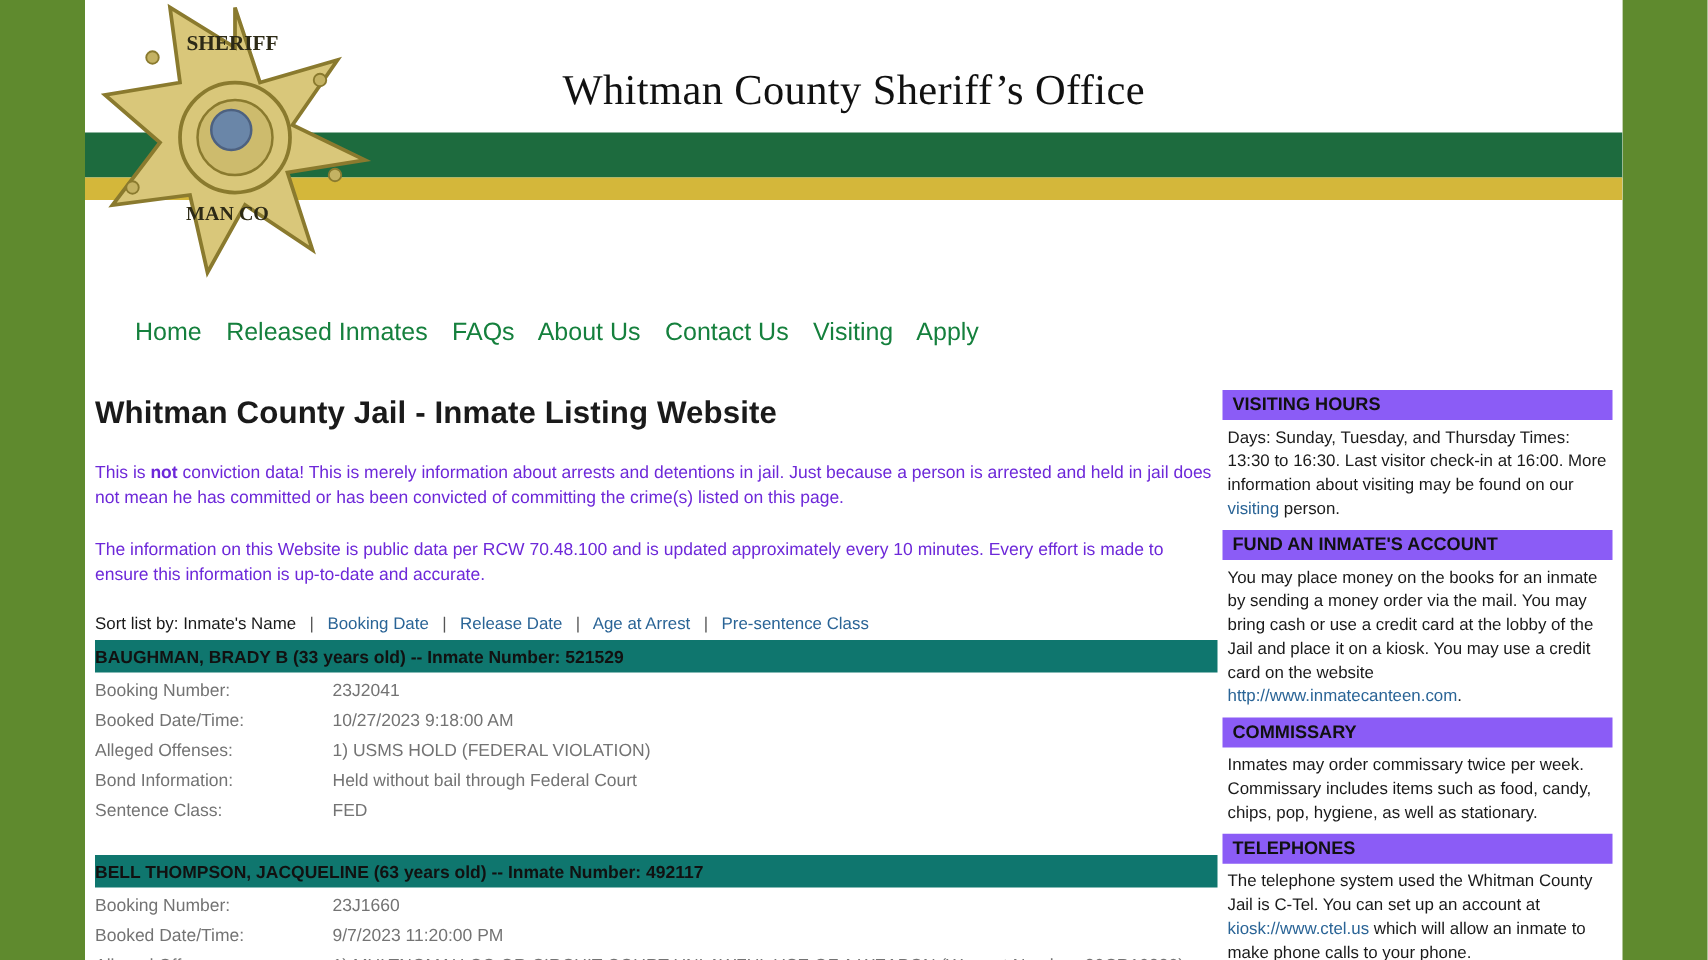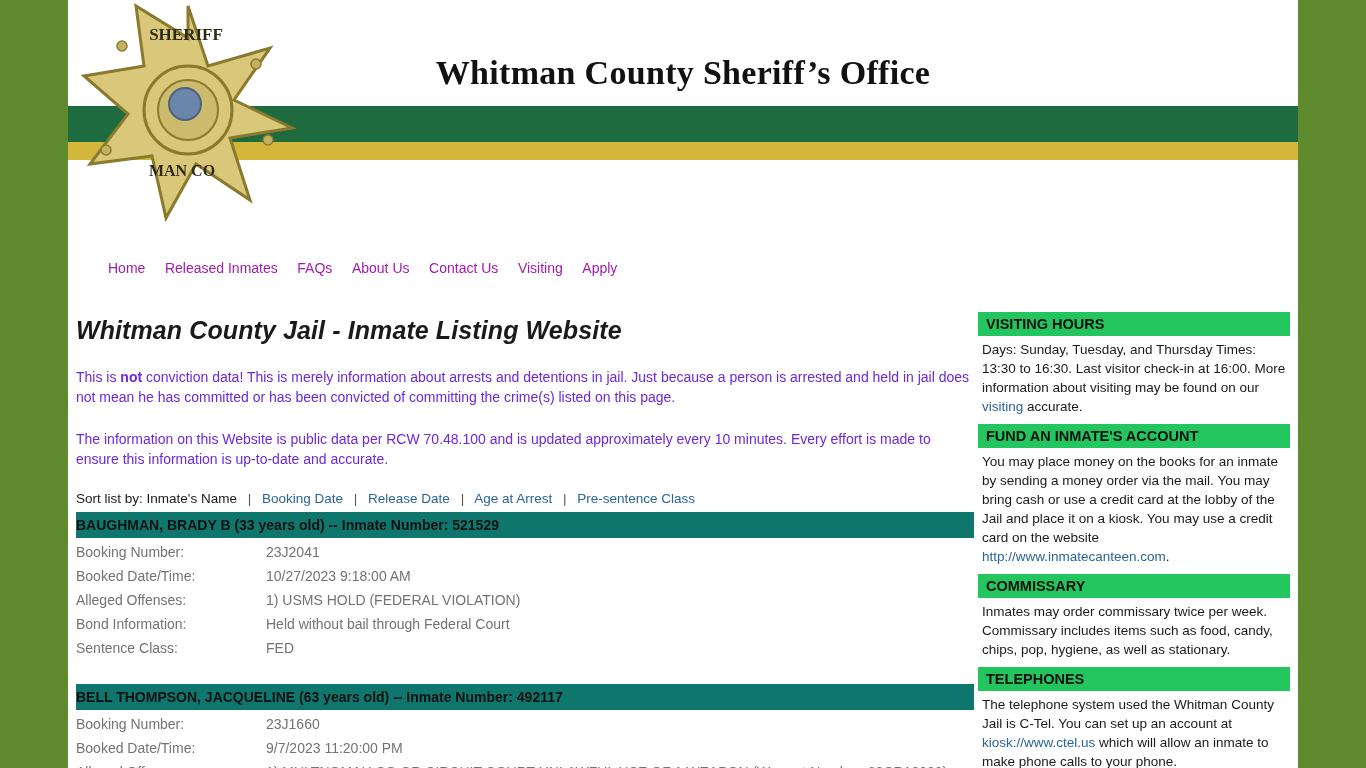--- a/index.html
+++ b/index.html
@@ -47,21 +47,21 @@
   .banner-title-wrap {
     position: absolute;
     left: 0;
     top: 52px;
     width: 100%;
     text-align: center;
     pointer-events: none;
   }
   .banner-line1 {
     font-family: "Liberation Serif", serif;
-    font-weight: bold;
+    font-weight: normal;
     font-size: 34px;
     color: #111111;
     letter-spacing: 0.3px;
     text-shadow: 2px 2px 0 #ffffff, -1px -1px 0 #ffffff, 1px -1px 0 #ffffff, -1px 1px 0 #ffffff;
     line-height: 42px;
   }
   .banner-line2 {
     font-family: "Liberation Serif", serif;
     font-weight: bold;
     font-size: 46px;
@@ -83,40 +83,39 @@
   .nav {
     position: absolute;
     left: 0;
     top: 255px;
     width: 100%;
     padding-left: 40px;
     box-sizing: border-box;
     font-size: 20px;
   }
   .nav a {
-    color: #a21caf;
+    color: #15803d;
     text-decoration: none;
     margin-right: 14px;
-    font-size: 14px;
+    font-size: 20px;
   }
   
   .content {
     position: absolute;
     left: 8px;
     top: 308px;
     width: 900px;
     padding: 0 0 0 0;
   }
   h1.page-title {
     font-size: 25px;
     font-weight: bold;
     color: #1a1a1a;
     margin: 8px 0 22px 0;
     letter-spacing: 0.1px;
-    font-style: italic;
   }
   .para {
     font-size: 14px;
     color: #6d28d9;
     line-height: 20px;
     margin: 0 0 22px 0;
     width: 898px;
   }
   .sortline {
     font-size: 13.5px;
@@ -151,21 +150,21 @@
   
   .sidebar {
     position: absolute;
     left: 910px;
     top: 312px;
     width: 312px;
     font-size: 13.5px;
     color: #1a1a1a;
   }
   .side-head {
-    background: #22c55e;
+    background: #8b5cf6;
     font-weight: bold;
     font-size: 14.5px;
     padding: 4px 4px 4px 8px;
     color: #111;
     margin-bottom: 4px;
   }
   .side-body {
     padding: 0 4px 8px 4px;
     line-height: 19px;
   }
@@ -274,21 +273,21 @@
         <td class="lbl">Alleged Offenses:</td>
         <td class="val">1) MULTNOMAH CO OR CIRCUIT COURT UNLAWFUL USE OF A WEAPON (Warrant Number: 20CR10880) (OUT</td>
       </tr>
     </tbody>
       </table>
   </div>
 
   <div class="sidebar">
 
     <div class="side-head">VISITING HOURS</div>
-    <div class="side-body"><span>Days: Sunday, Tuesday, and Thursday Times: 13:30 to 16:30. Last visitor check-in at 16:00. More information about visiting may be found on our </span><a href="#">visiting</a><span> accurate.</span></div>
+    <div class="side-body"><span>Days: Sunday, Tuesday, and Thursday Times: 13:30 to 16:30. Last visitor check-in at 16:00. More information about visiting may be found on our </span><a href="#">visiting</a><span> person.</span></div>
 
     <div class="side-head">FUND AN INMATE'S ACCOUNT</div>
     <div class="side-body"><span>You may place money on the books for an inmate by sending a money order via the mail. You may bring cash or use a credit card at the lobby of the Jail and place it on a kiosk. You may use a credit card on the website </span><a href="#">http://www.inmatecanteen.com</a><span>.</span></div>
 
     <div class="side-head">COMMISSARY</div>
     <div class="side-body">Inmates may order commissary twice per week. Commissary includes items such as food, candy, chips, pop, hygiene, as well as stationary.</div>
 
     <div class="side-head">TELEPHONES</div>
     <div class="side-body"><span>The telephone system used the Whitman County Jail is C-Tel. You can set up an account at </span><a href="#">kiosk://www.ctel.us</a><span> which will allow an inmate to make phone calls to your phone.</span></div>
 

